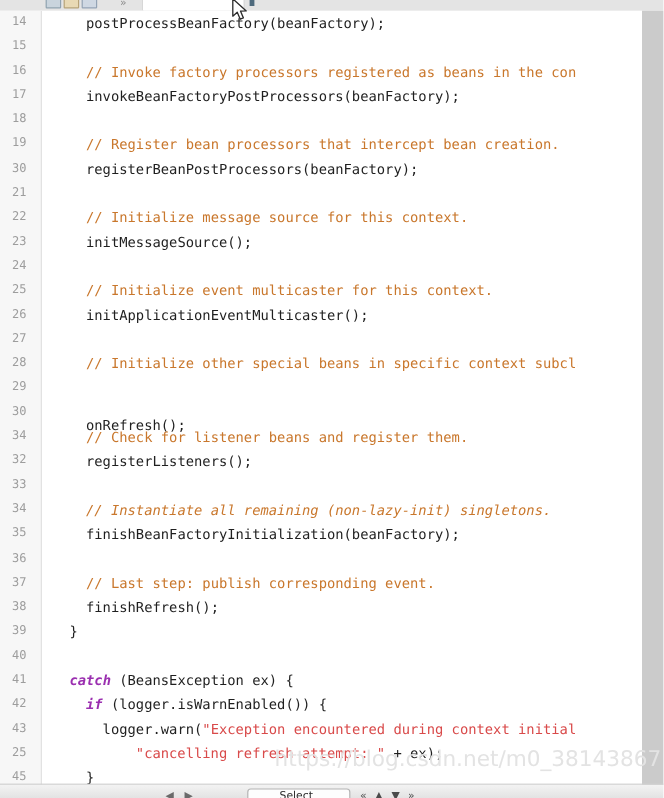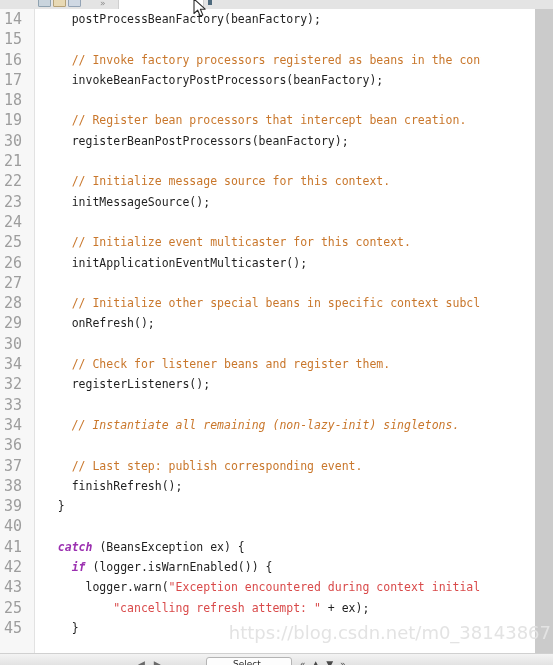--- a/index.html
+++ b/index.html
@@ -115,21 +115,21 @@
     white-space: pre;
     font-size: 11.5px;
     font-family: "DejaVu Sans Mono", "Liberation Mono", monospace;
   }
   .ln {
     position: absolute;
     left: 0;
     width: 22px;
     text-align: right;
     color: #9d9d9d;
-    font-size: 15px;
+    font-size: 10px;
     font-family: "DejaVu Sans Mono", "Liberation Mono", monospace;
   }
   .src {
     position: absolute;
     left: 44px;
     color: #1f1f1f;
     white-space: pre;
   }
 
   .tok-comment { color: #c9772c; }
@@ -249,26 +249,27 @@
         <div class="code-line"><span class="ln">19</span><span class="src" style="left: 71.68px;"><span class="tok-comment">// Register bean processors that intercept bean creation.</span></span></div>
         <div class="code-line"><span class="ln">30</span><span class="src" style="left: 71.68px;"><span class="tok-plain">registerBeanPostProcessors(beanFactory);</span></span></div>
         <div class="code-line"><span class="ln">21</span></div>
         <div class="code-line"><span class="ln">22</span><span class="src" style="left: 71.68px;"><span class="tok-comment">// Initialize message source for this context.</span></span></div>
         <div class="code-line"><span class="ln">23</span><span class="src" style="left: 71.68px;"><span class="tok-plain">initMessageSource();</span></span></div>
         <div class="code-line"><span class="ln">24</span></div>
         <div class="code-line"><span class="ln">25</span><span class="src" style="left: 71.68px;"><span class="tok-comment">// Initialize event multicaster for this context.</span></span></div>
         <div class="code-line"><span class="ln">26</span><span class="src" style="left: 71.68px;"><span class="tok-plain">initApplicationEventMulticaster();</span></span></div>
         <div class="code-line"><span class="ln">27</span></div>
         <div class="code-line"><span class="ln">28</span><span class="src" style="left: 71.68px;"><span class="tok-comment">// Initialize other special beans in specific context subclasses.</span></span></div>
-        <div class="code-line"><span class="ln">29</span><span class="src" style="left: 71.68px;"><span class="tok-plain">onRefresh();</span></span></div>
+        <div class="code-line"><span class="ln">29</span><span class="src" style="left: 71.68px; margin-top: 31px;"><span class="tok-plain">onRefresh();</span></span></div>
         <div class="code-line"><span class="ln">30</span></div>
         <div class="code-line"><span class="ln">34</span><span class="src" style="left: 71.68px;"><span class="tok-comment">// Check for listener beans and register them.</span></span></div>
         <div class="code-line"><span class="ln">32</span><span class="src" style="left: 71.68px;"><span class="tok-plain">registerListeners();</span></span></div>
         <div class="code-line"><span class="ln">33</span></div>
         <div class="code-line"><span class="ln">34</span><span class="src" style="left: 71.68px; font-style: italic;"><span class="tok-comment">// Instantiate all remaining (non-lazy-init) singletons.</span></span></div>
+        <div class="code-line"><span class="ln">35</span><span class="src" style="left: 71.68px;"><span class="tok-plain">finishBeanFactoryInitialization(beanFactory);</span></span></div>
         <div class="code-line"><span class="ln">36</span></div>
         <div class="code-line"><span class="ln">37</span><span class="src" style="left: 71.68px;"><span class="tok-comment">// Last step: publish corresponding event.</span></span></div>
         <div class="code-line"><span class="ln">38</span><span class="src" style="left: 71.68px;"><span class="tok-plain">finishRefresh();</span></span></div>
         <div class="code-line"><span class="ln">39</span><span class="src" style="left: 57.84px;"><span class="tok-plain">}</span></span></div>
         <div class="code-line"><span class="ln">40</span></div>
         <div class="code-line"><span class="ln">41</span><span class="src" style="left: 57.84px;"><span class="tok-keyword">catch</span><span class="tok-plain"> (BeansException ex) {</span></span></div>
         <div class="code-line"><span class="ln">42</span><span class="src" style="left: 71.68px;"><span class="tok-keyword">if</span><span class="tok-plain"> (logger.isWarnEnabled()) {</span></span></div>
         <div class="code-line"><span class="ln">43</span><span class="src" style="left: 85.52px;"><span class="tok-plain">logger.warn(</span><span class="tok-string">"Exception encountered during context initialization - "</span></span></div>
         <div class="code-line"><span class="ln">25</span><span class="src" style="left: 113.2px;"><span class="tok-string">"cancelling refresh attempt: "</span><span class="tok-plain"> + ex);</span></span></div>
         <div class="code-line"><span class="ln">45</span><span class="src" style="left: 71.68px;"><span class="tok-plain">}</span></span></div>

